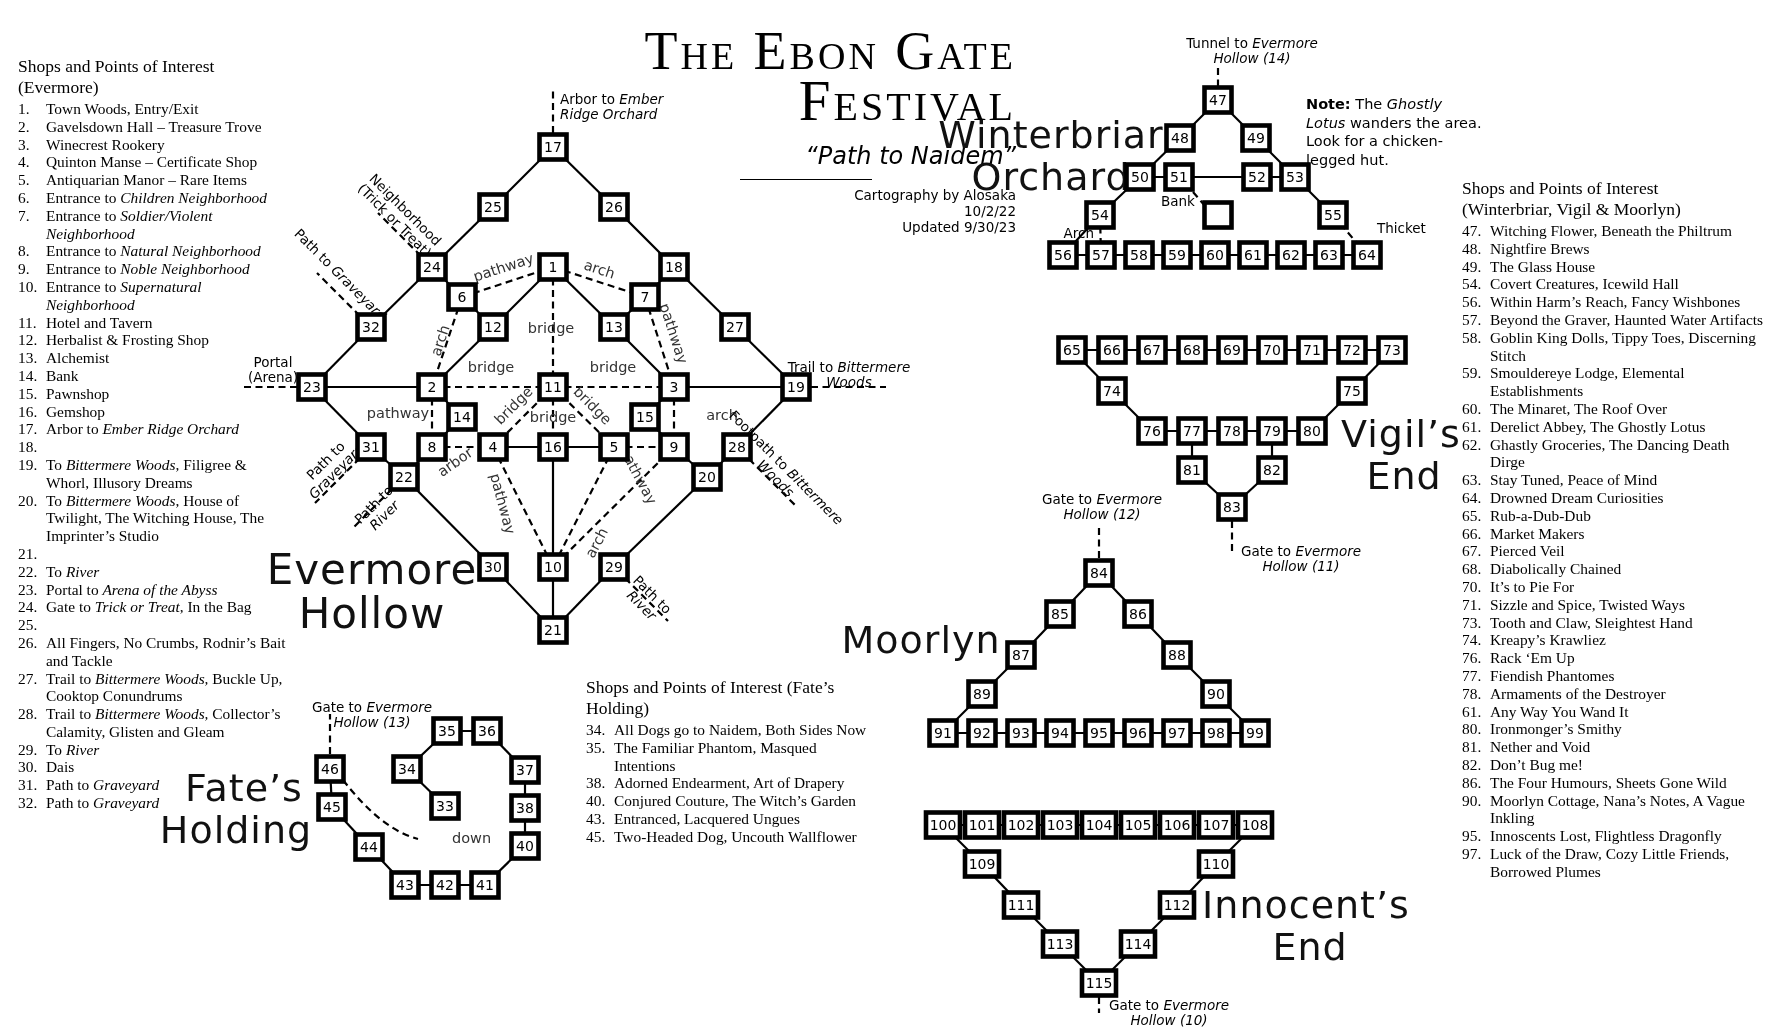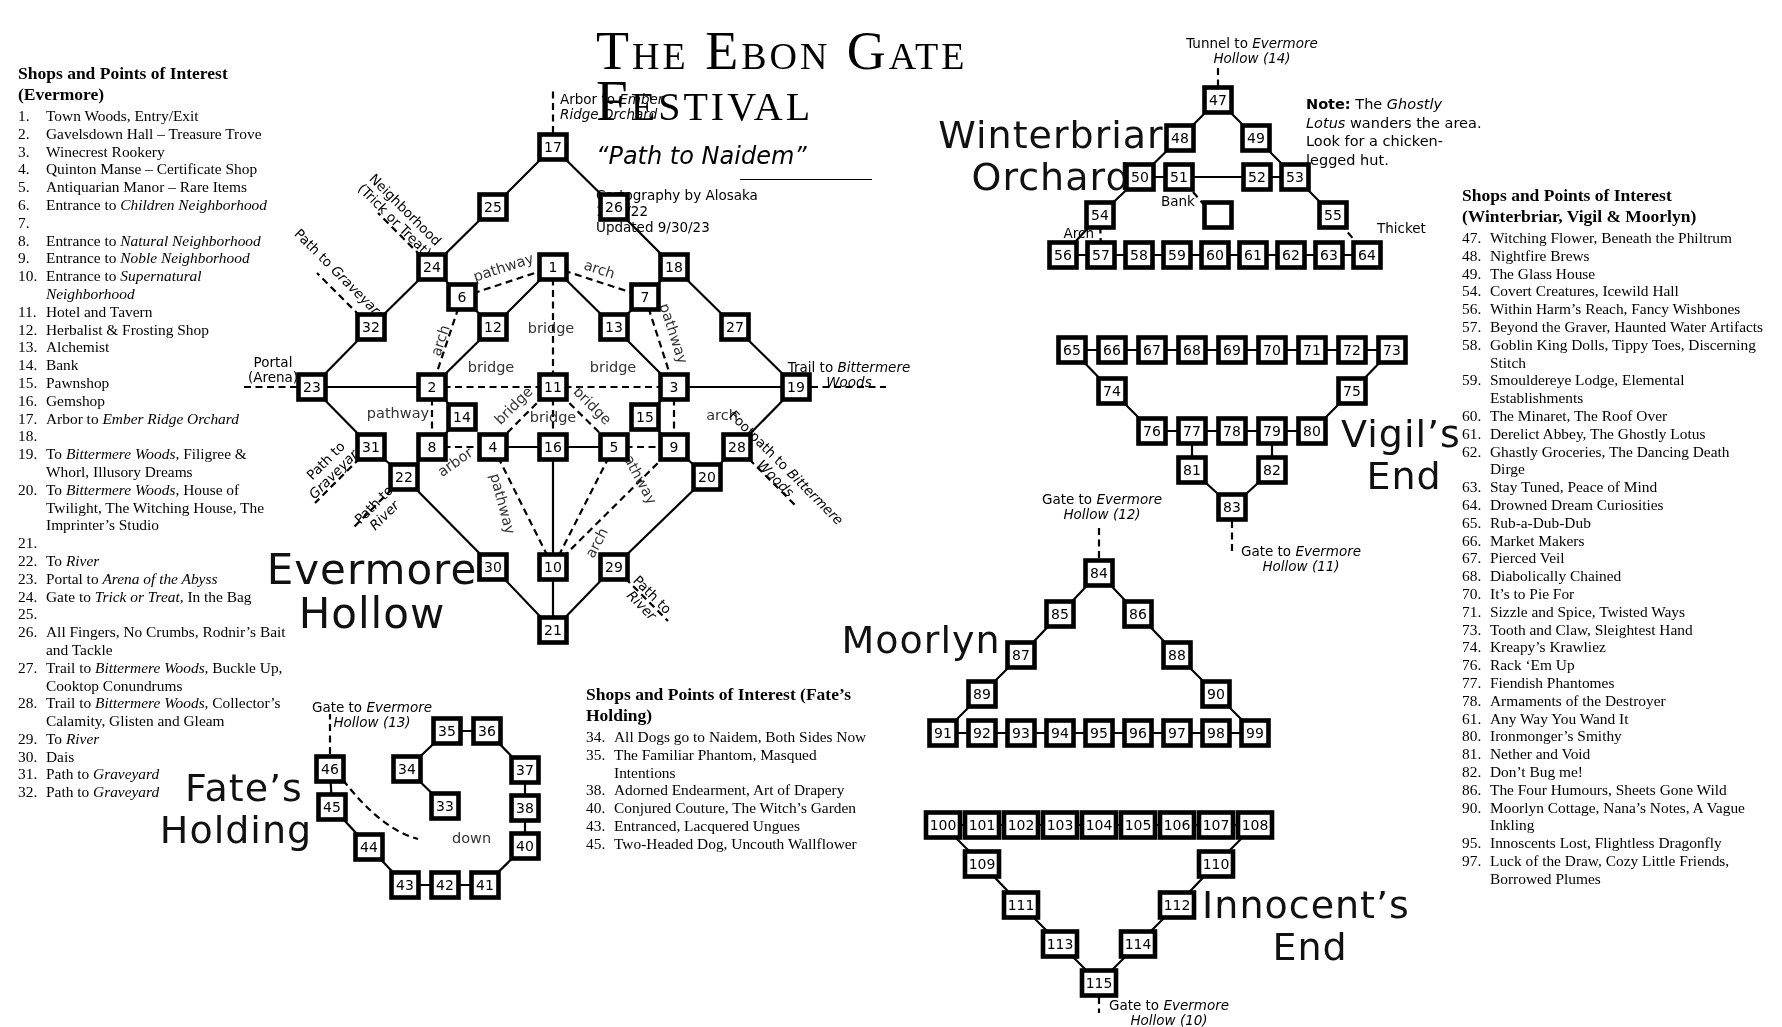--- a/index.html
+++ b/index.html
@@ -1,23 +1,23 @@
 <!DOCTYPE html>
 <html><head>
 <meta charset="utf-8">
 <style>
   html,body{margin:0;padding:0}
   body{width:1782px;height:1027px;background:#fff;position:relative;overflow:hidden;
        font-family:"Liberation Serif",serif;color:#000}
   .poi{position:absolute}
-  .poi h2{font-size:17.5px;font-weight:bold;line-height:21px;margin:7px 0 2px 0}
+  .poi h2{font-size:17.5px;font-weight:normal;line-height:21px;margin:0 0 2px 0}
   .poi .row{display:flex;font-size:15.4px;line-height:17.8px}
   .poi .num{flex:0 0 28px}
   .poi .txt{flex:1}
-  #title-block{position:absolute;left:596px;top:26px;width:420px;text-align:left}
+  #title-block{position:absolute;left:596px;top:26px;width:420px;text-align:right}
   .t1{font-size:54px;line-height:50px;font-variant:small-caps;letter-spacing:3px}
   .t2{font-size:57px;line-height:50px;font-variant:small-caps;letter-spacing:3px;margin-top:0}
   .subtitle{font-family:"DejaVu Sans",sans-serif;font-style:italic;font-size:24px;margin-top:16px}
   .rule{width:132px;border-top:1.5px solid #000;margin:9px auto 7px auto}
   .credit{font-family:"DejaVu Sans",sans-serif;font-size:13.5px;line-height:16px}
   #note{position:absolute;left:1306px;top:95px;width:176px;
         font-family:"DejaVu Sans",sans-serif;font-size:14.5px;line-height:18.5px}
   #map{position:absolute;left:0;top:0}
   #map text{font-family:"DejaVu Sans",sans-serif}
   .edge{stroke:#000;stroke-width:2.2;fill:none}
@@ -53,20 +53,21 @@
       <div class="row">
         <span class="num">5.</span>
         <span class="txt">Antiquarian Manor – Rare Items</span>
       </div>
       <div class="row">
         <span class="num">6.</span>
         <span class="txt">Entrance to <i>Children Neighborhood</i></span>
       </div>
       <div class="row">
         <span class="num">7.</span>
+        <span class="txt">Entrance to <i>Soldier/Violent Neighborhood</i></span>
       </div>
       <div class="row">
         <span class="num">8.</span>
         <span class="txt">Entrance to <i>Natural Neighborhood</i></span>
       </div>
       <div class="row">
         <span class="num">9.</span>
         <span class="txt">Entrance to <i>Noble Neighborhood</i></span>
       </div>
       <div class="row">

